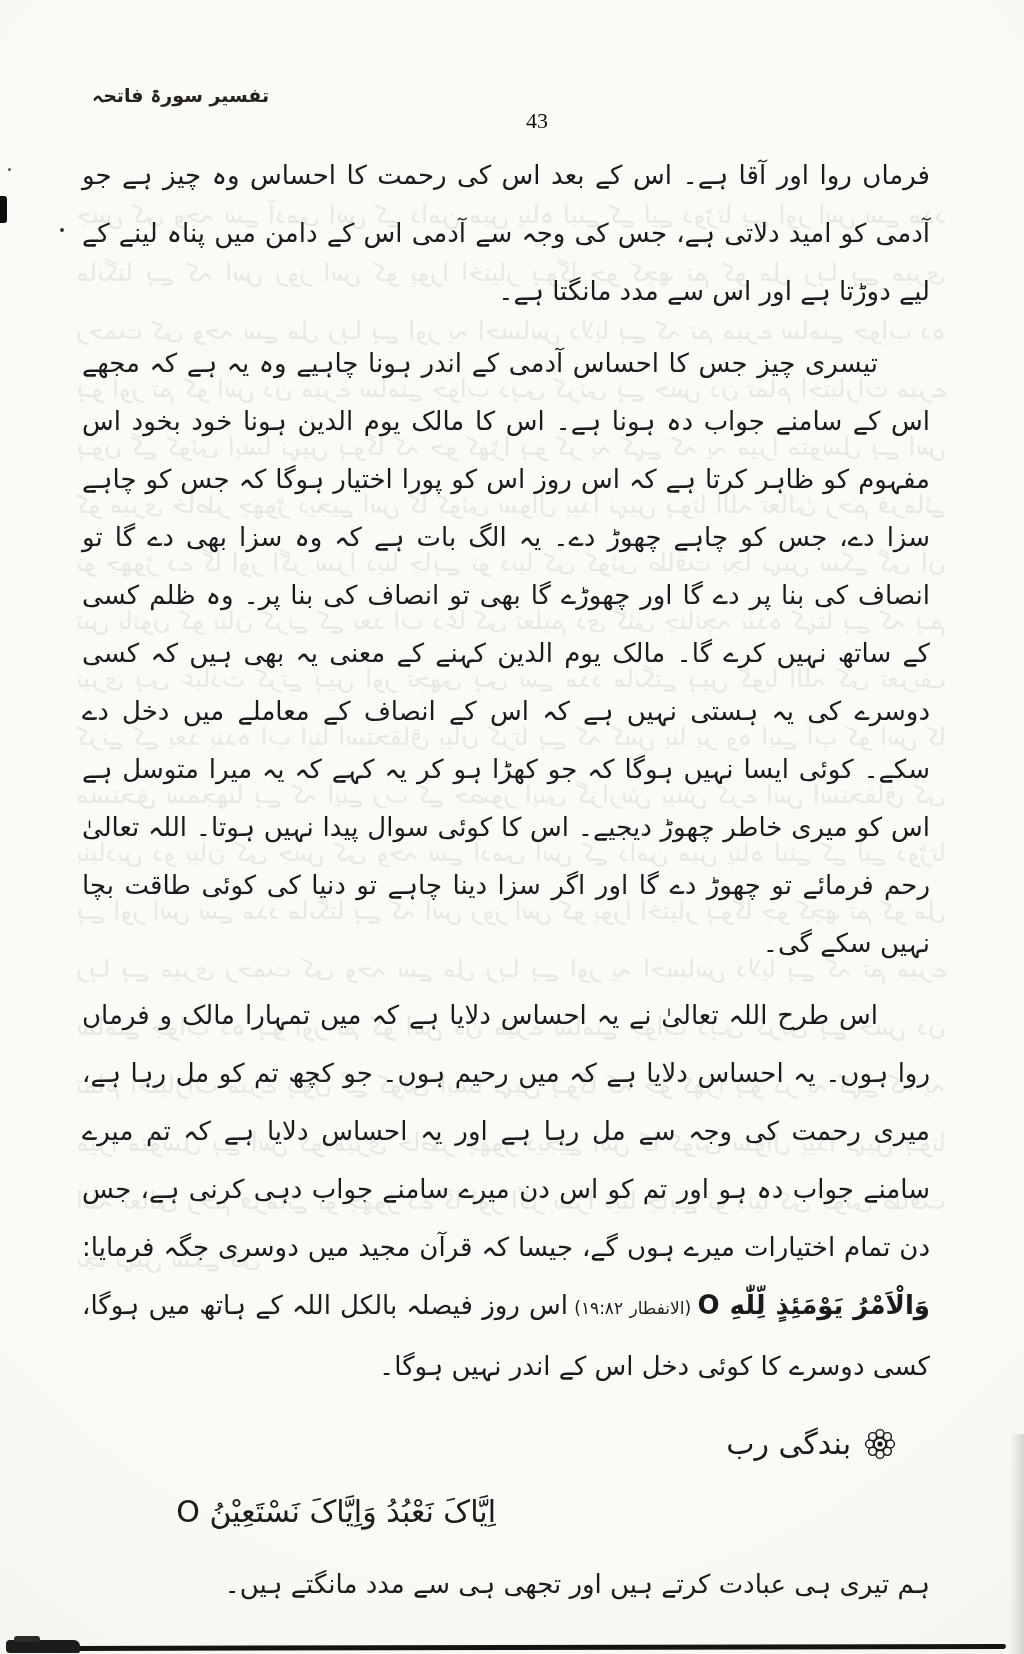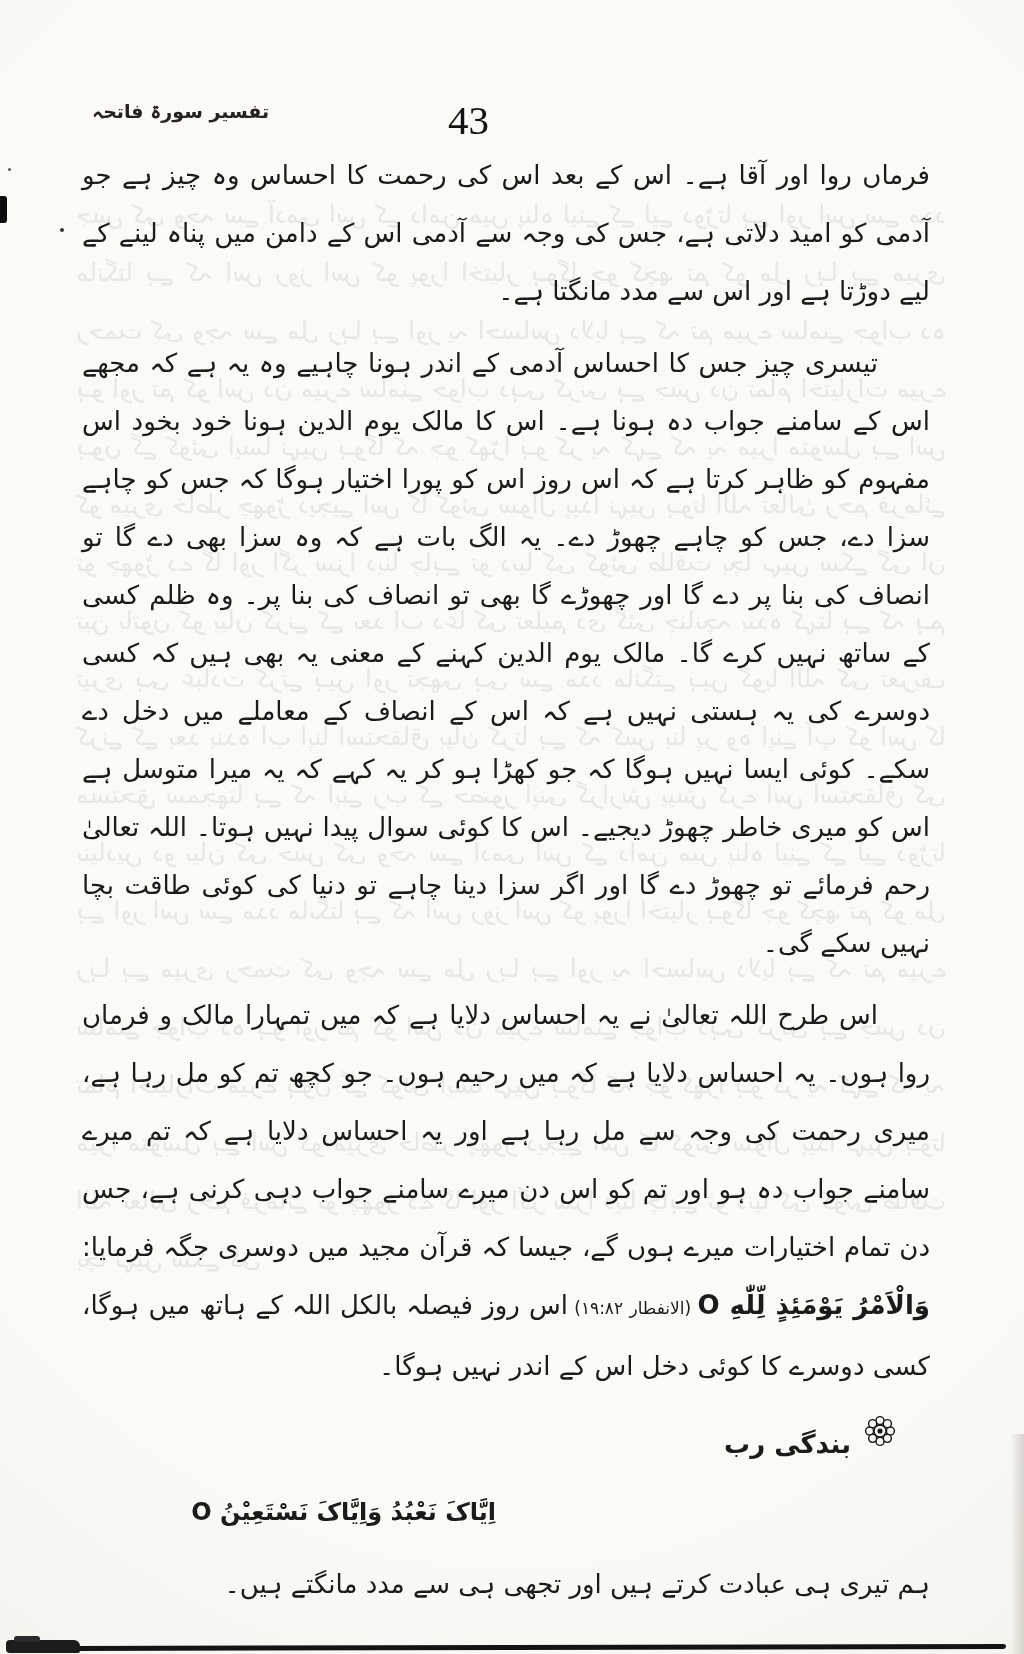--- a/index.html
+++ b/index.html
@@ -22,51 +22,51 @@
     filter:blur(0.7px);
     color:#2e2e2e;
     font-size:25px; line-height:58px;
     text-align:justify;
     overflow:hidden;
     pointer-events:none;
     user-select:none;
   }
   
   .header-title {
-    position:absolute; top:100px; left:92px;
+    position:absolute; top:84px; left:92px;
     font-size:19px; font-weight:bold; color:#26231f;
     direction:rtl;
   }
   .page-number {
-    position:absolute; top:96px; left:448px; width:100px;
-    text-align:left;
+    position:absolute; top:108px; left:448px; width:100px;
+    text-align:right;
     font-family:"Liberation Serif", serif;
-    font-size:41px; color:#111;
+    font-size:22px; color:#111;
     direction:ltr;
   }
   
   .content {
     position:absolute; top:146px; right:80px; left:82px;
     font-size:26px; line-height:58px;
     text-align:justify;
     z-index:2;
   }
   .para { margin:0 14px 14px 0; text-indent:52px; }
   .para.flush { text-indent:0; }
   .quote-inline { font-weight:bold; }
   .ref-inline { font-size:17px; }
   .section-heading {
-    display:flex; align-items:flex-start; gap:13px;
+    display:flex; align-items:center; gap:13px;
     margin:20px 48px 8px 0;
-    font-size:26px; font-weight:bold;
+    font-size:30px; font-weight:normal;
   }
   .ornament { display:inline-flex; flex:0 0 auto; }
   .verse {
     padding:2px 448px 2px 0;
-    font-size:24px; font-weight:bold;
+    font-size:30px; font-weight:normal;
     white-space:nowrap;
     margin-bottom:12px;
   }
   
   .mark-left-edge {
     position:absolute; left:0; top:196px; width:7px; height:27px;
     background:#0d0d0d; border-radius:0 3px 3px 0;
   }
   .speck-1 { position:absolute; left:60px; top:228px; width:4px; height:4px; background:#333; border-radius:50%; }
   .speck-2 { position:absolute; left:8px;  top:168px; width:3px; height:3px; background:#555; border-radius:50%; }

